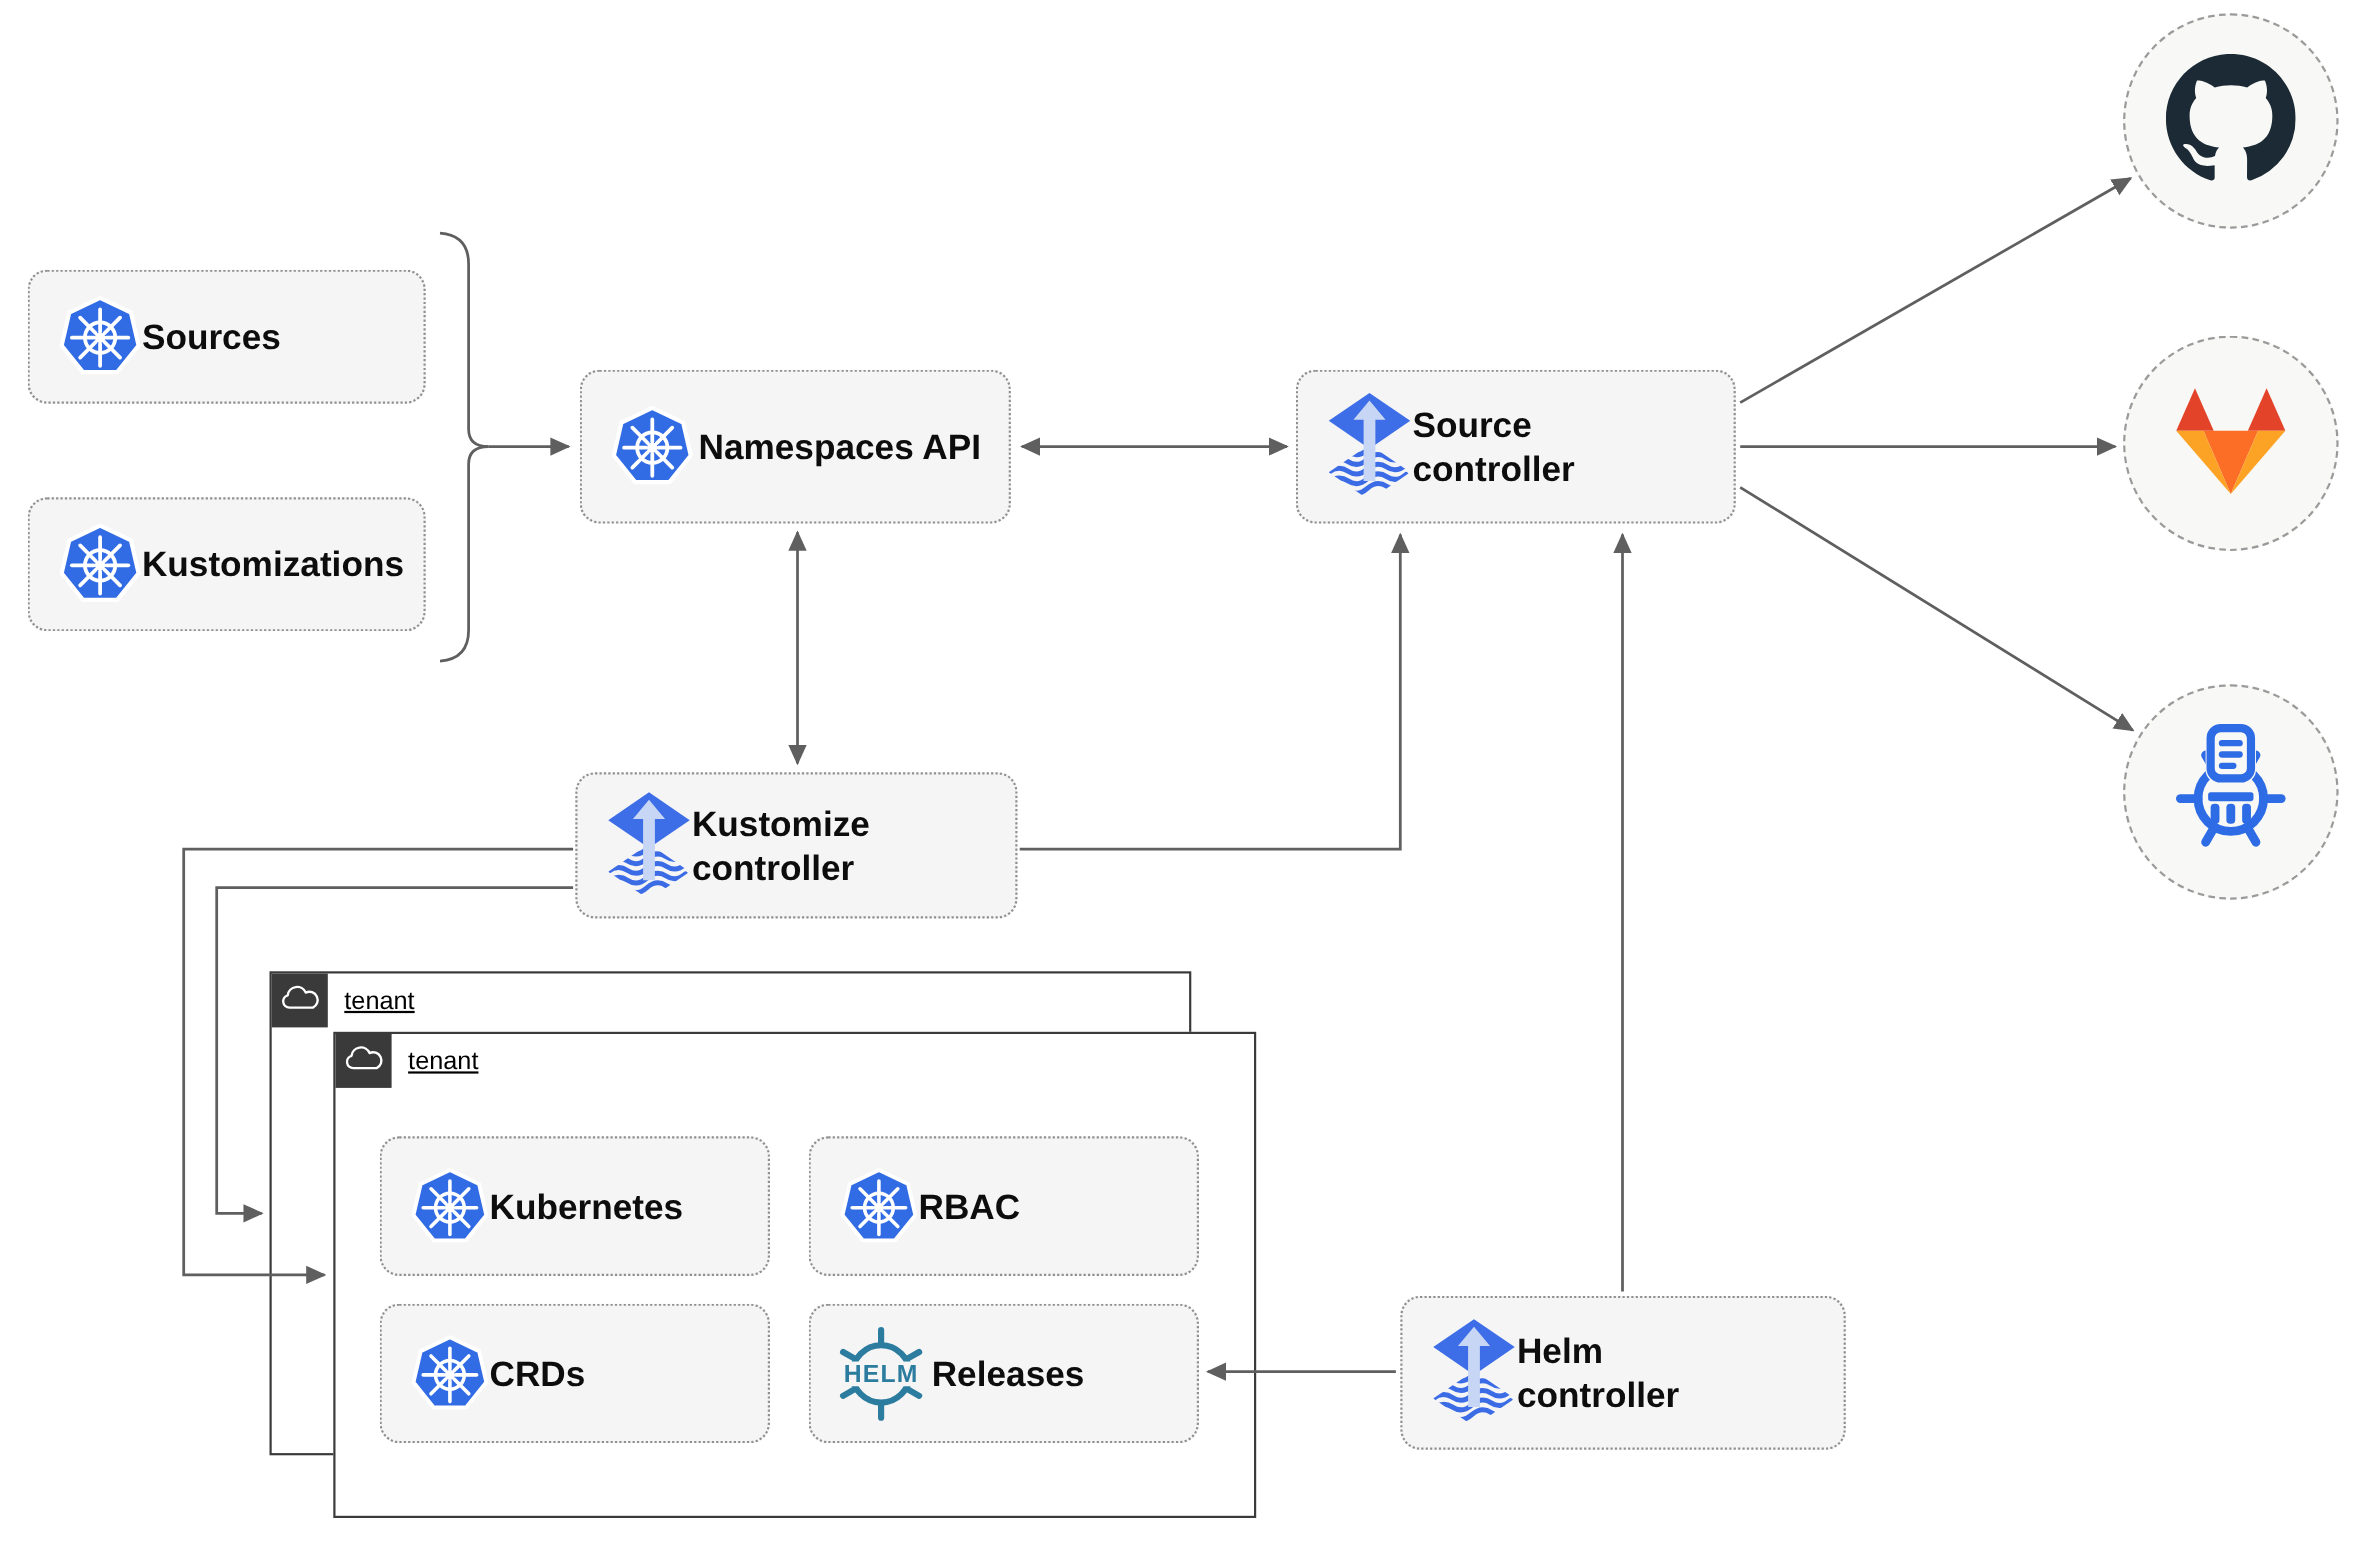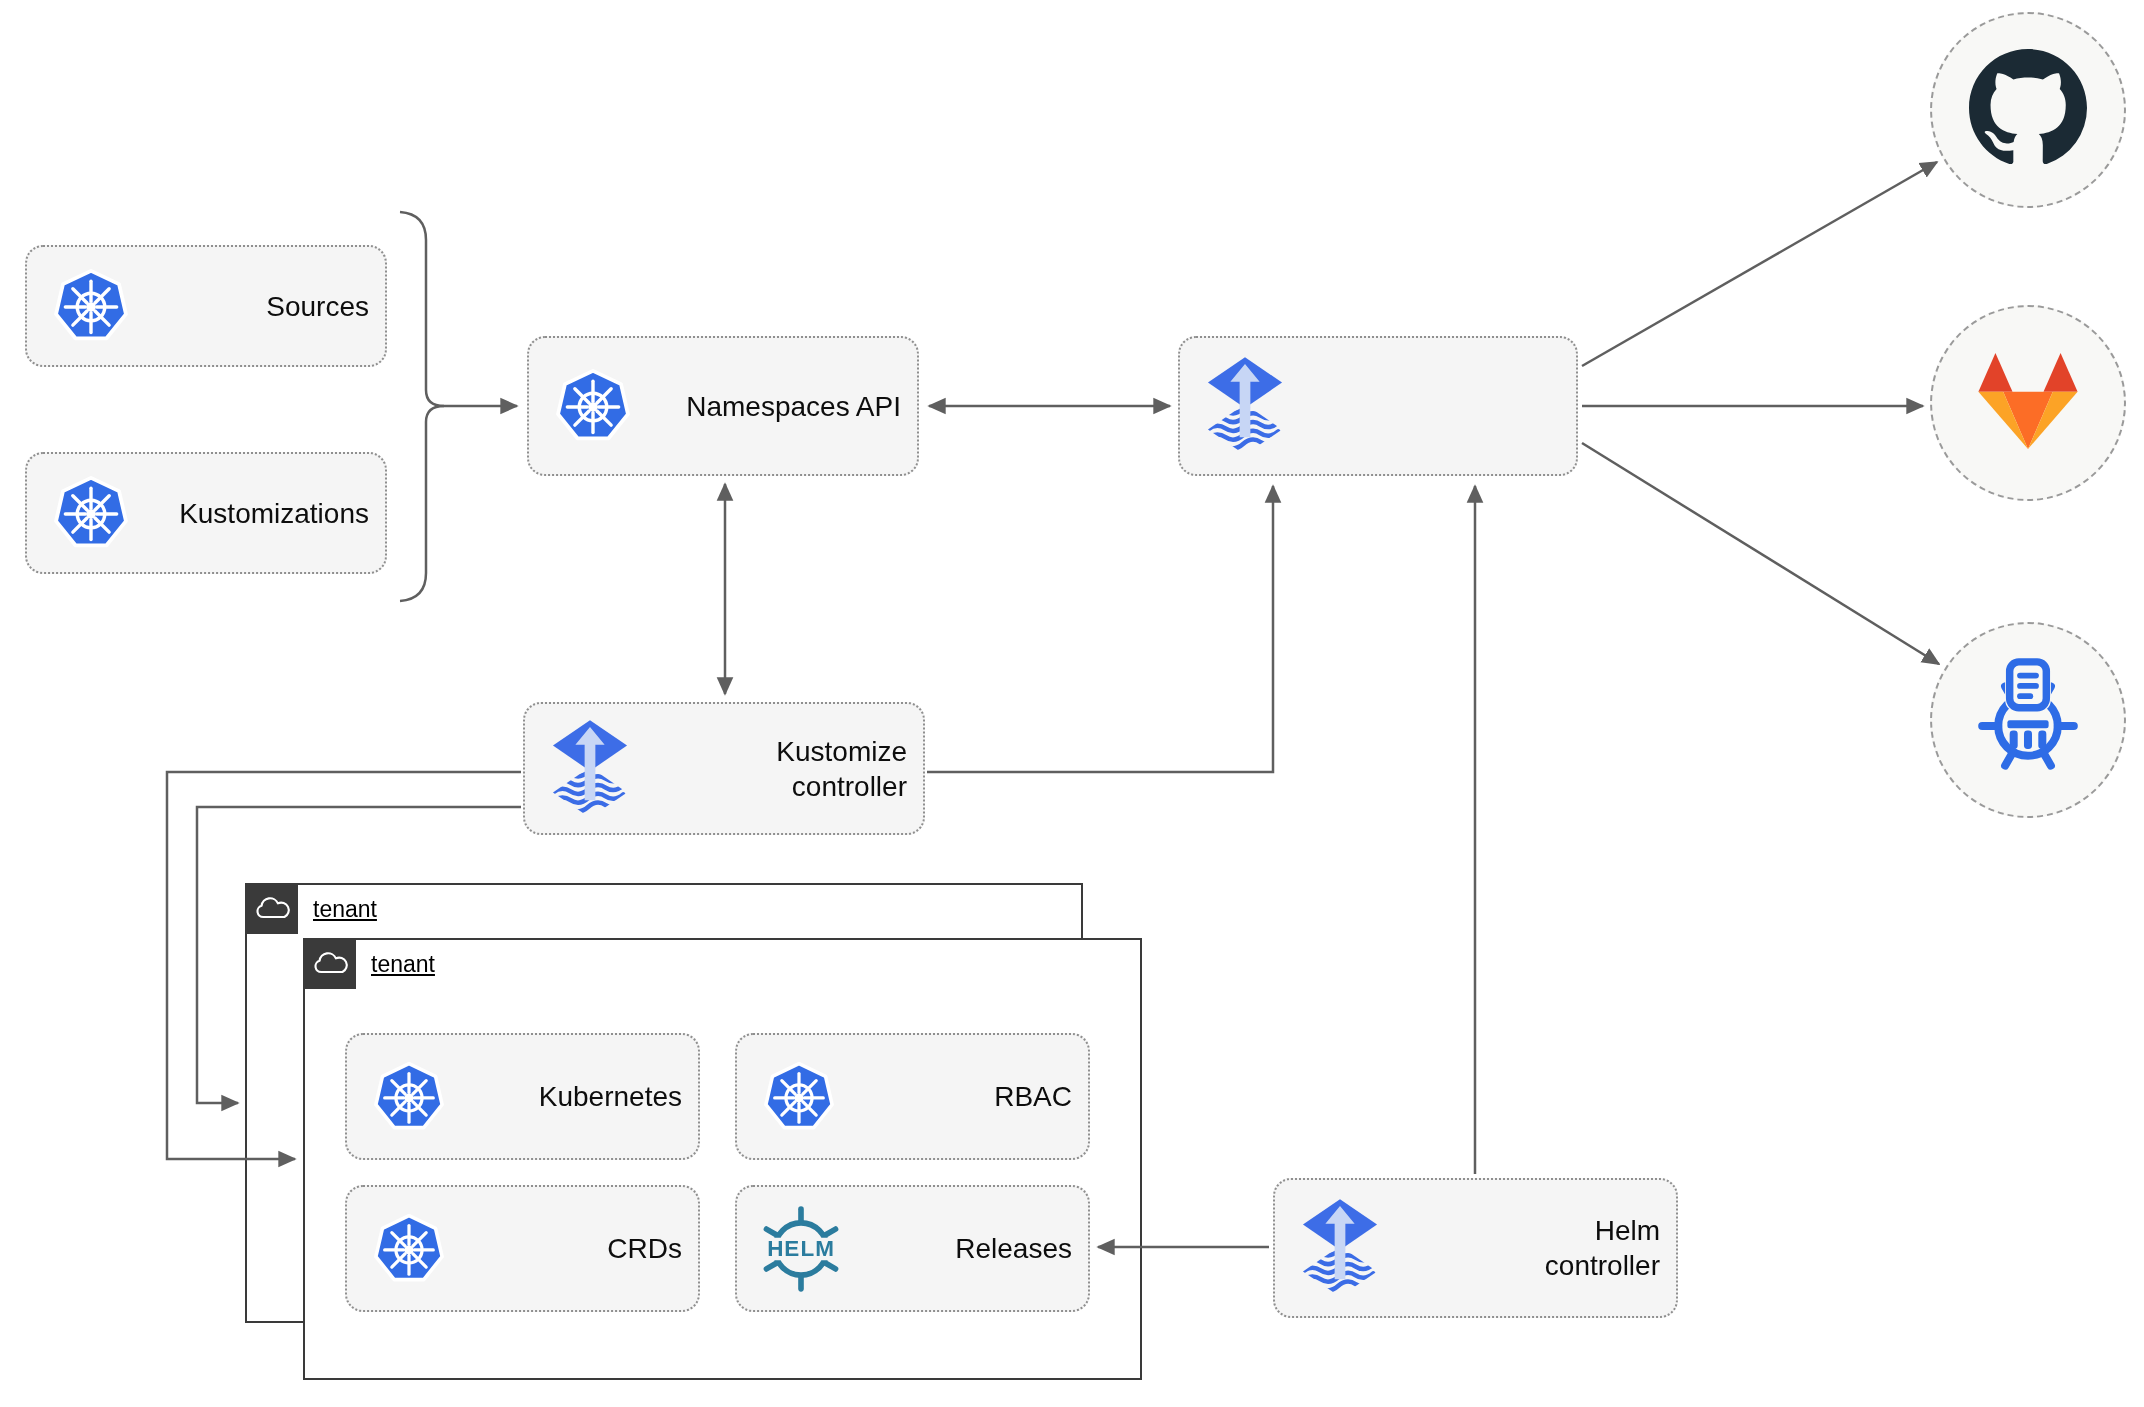--- a/index.html
+++ b/index.html
@@ -6,22 +6,23 @@
   #canvas{
     position:relative;width:2144px;height:1407px;background:#ffffff;
     font-family:"Liberation Sans",sans-serif;overflow:hidden;
   }
   .node{
     position:absolute;background:#f5f5f5;border:2.5px dotted #8f8f8f;
     border-radius:18px;display:flex;align-items:center;box-sizing:border-box;z-index:4;
   }
   .node .icon{flex:0 0 auto;display:flex;align-items:flex-end;margin-left:26px;}
   .node .label{
-    flex:1;text-align:right;font-size:28px;color:#0d0d0d;line-height:1.25;
+    flex:1;text-align:left;font-size:32px;color:#0d0d0d;line-height:1.25;
     padding-right:16px;
+    font-weight:bold;
   }
   .label .two-line{display:inline-block;max-width:175px;}
   .tenant{
     position:absolute;background:#ffffff;border:2.5px solid #3a3a3a;box-sizing:border-box;
   }
   .tenant-back{z-index:1;}
   .tenant-front{z-index:2;}
   .tenant-header{
     position:absolute;top:0;left:0;width:51px;height:49px;background:#3a3a3a;
     display:flex;align-items:center;justify-content:center;
@@ -135,20 +136,21 @@
           <g clip-path="url(#fxw)" stroke="#3b6ce6" stroke-width="4.6" fill="none" stroke-linecap="round">
             <path d="M2,58 q9,-7 18,-1 t18,-2 t18,-2 t18,-2"></path>
             <path d="M2,67 q9,-7 18,-1 t18,-2 t18,-2 t18,-2"></path>
             <path d="M2,76 q9,-7 18,-1 t18,-2 t18,-2 t18,-2"></path>
             <path d="M2,85 q9,-7 18,-1 t18,-2 t18,-2 t18,-2"></path>
             <path d="M2,94 q9,-7 18,-1 t18,-2 t18,-2 t18,-2"></path>
           </g>
           <polygon points="40,9 55,27 45.5,27 45.5,84 34.5,84 34.5,27 25,27" fill="#c7d6f5"></polygon>
         </svg>
       </span>
+    <span class="label"><span class="two-line">Source controller</span></span>
   </div>
 
   <div class="node" style="left:523px;top:702px;width:402px;height:133px;">
     <span class="icon" style="width:78px;">
         <svg width="78" height="102" viewBox="0 0 80 104">
           <defs>
             <clipPath id="fxw">
               <polygon points="40,50 78,76 40,102 2,76"></polygon>
             </clipPath>
           </defs>

